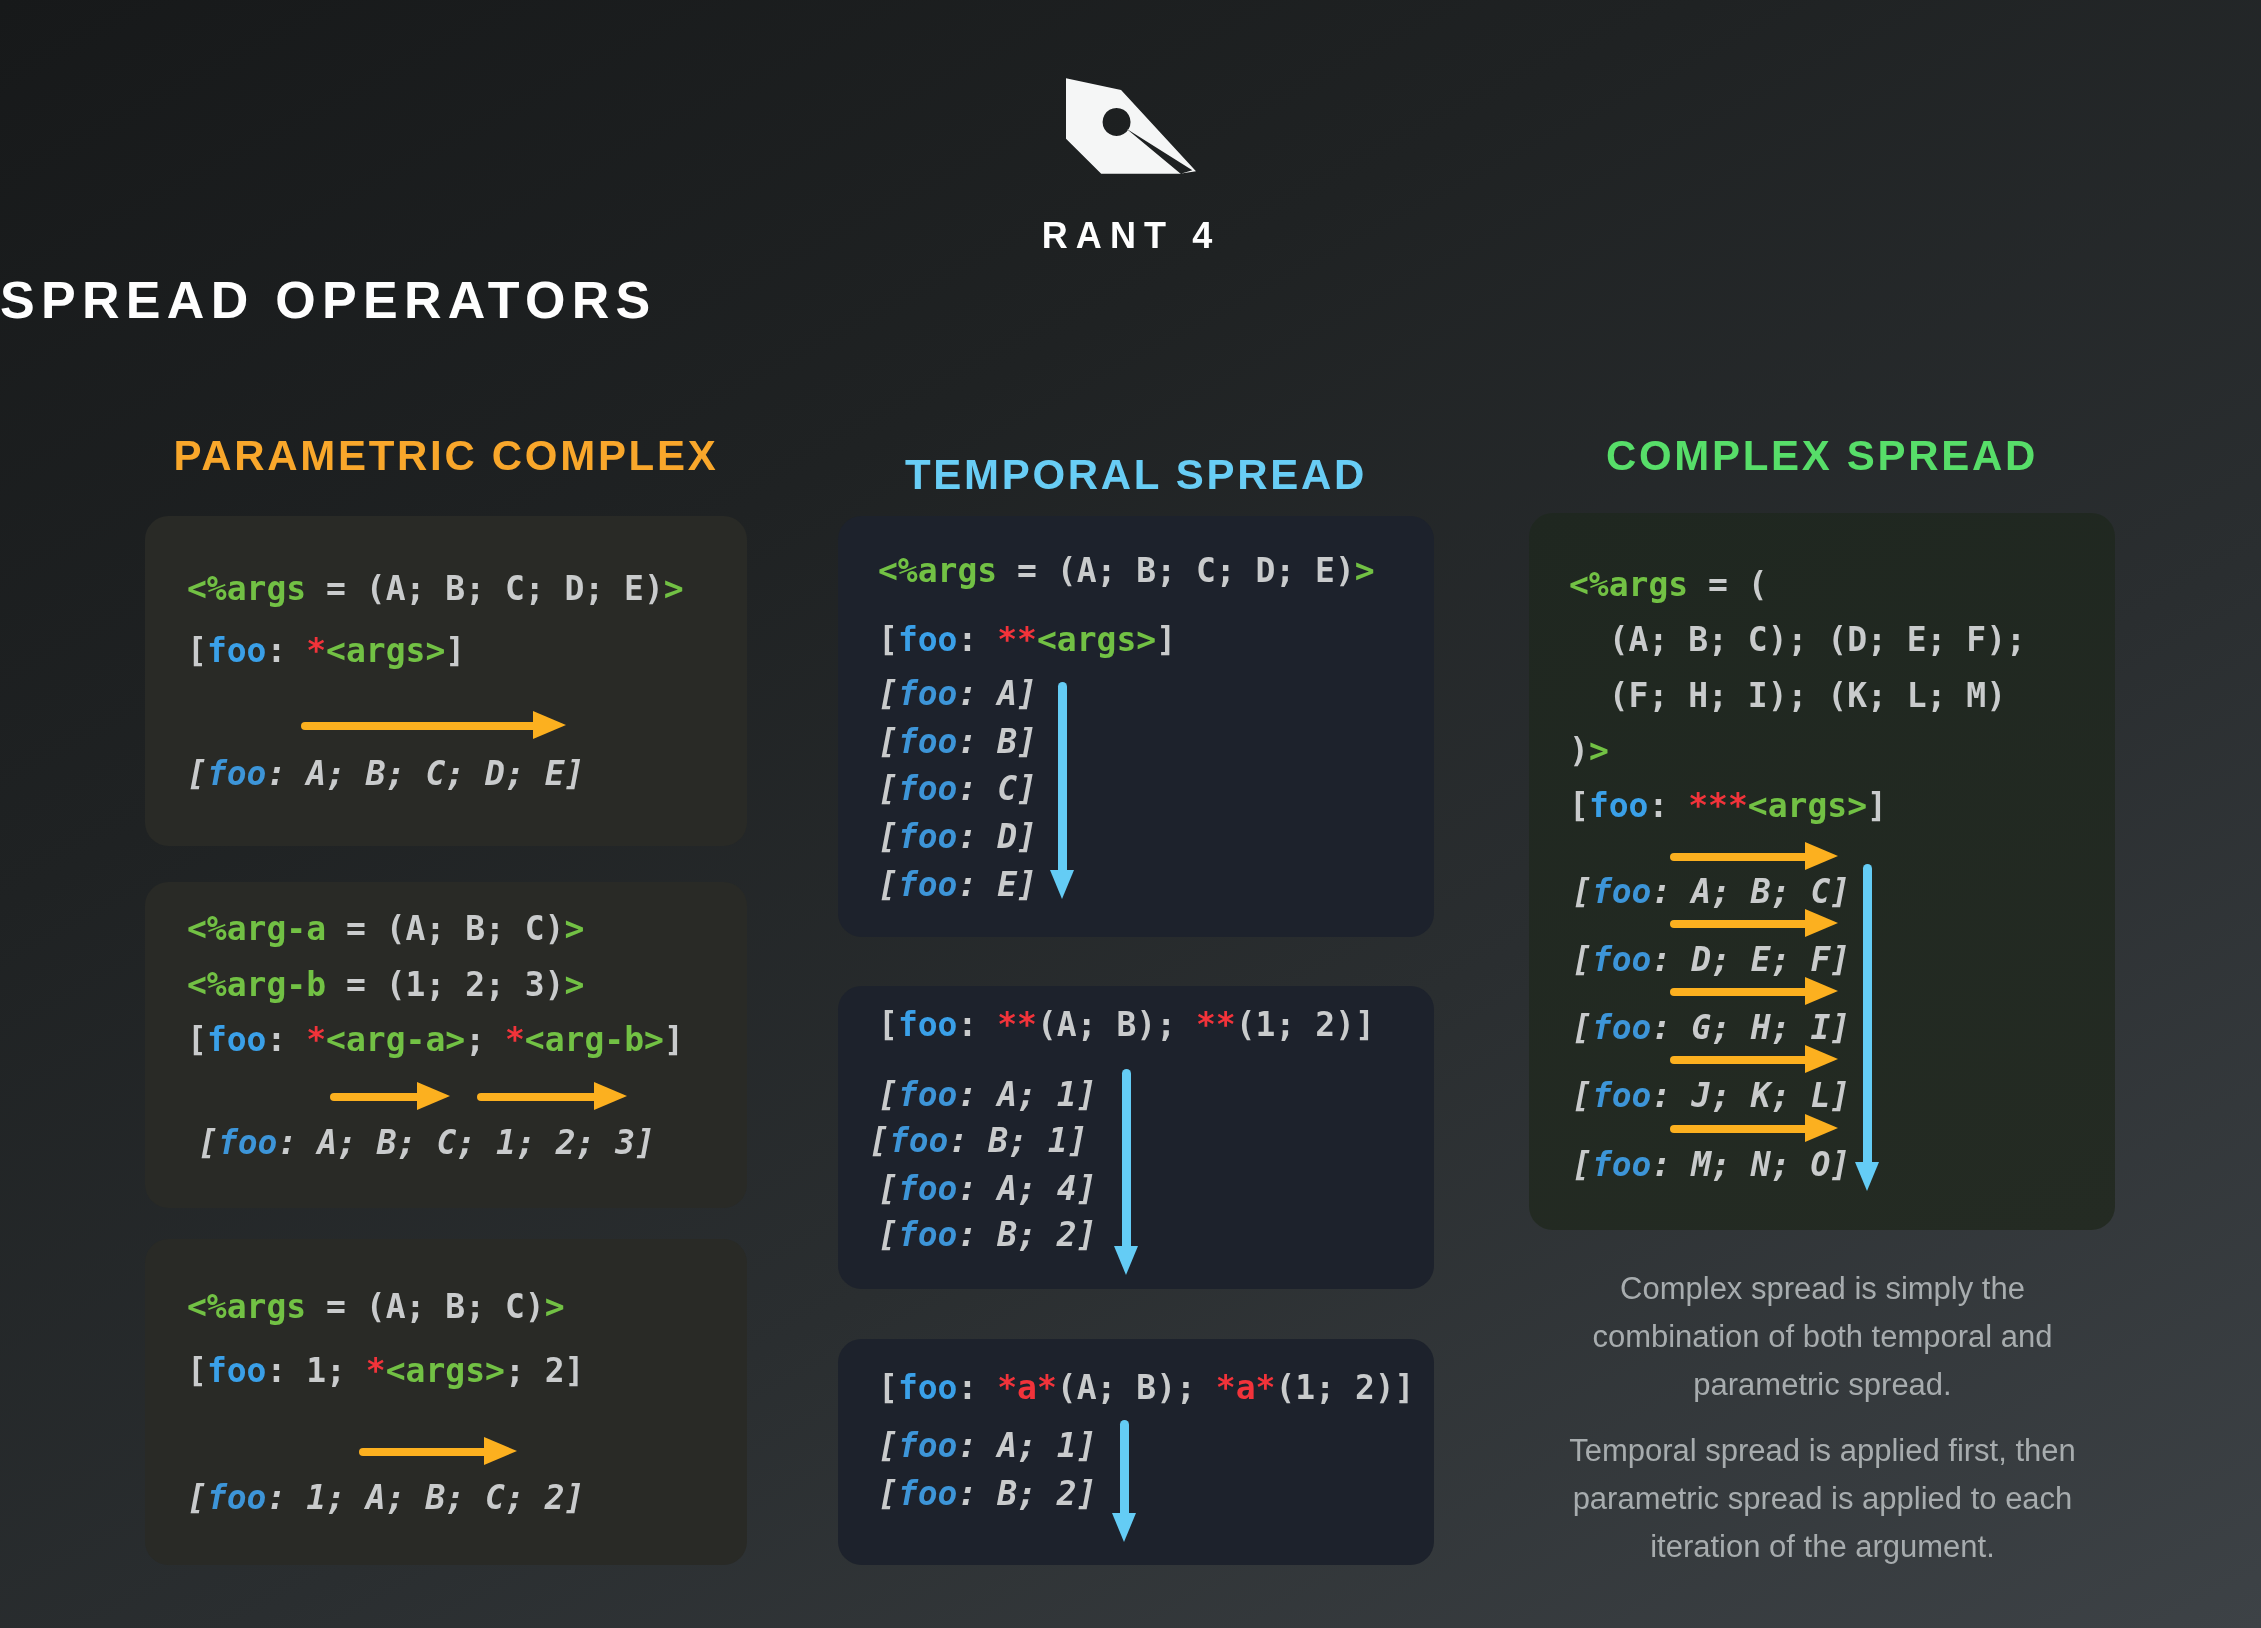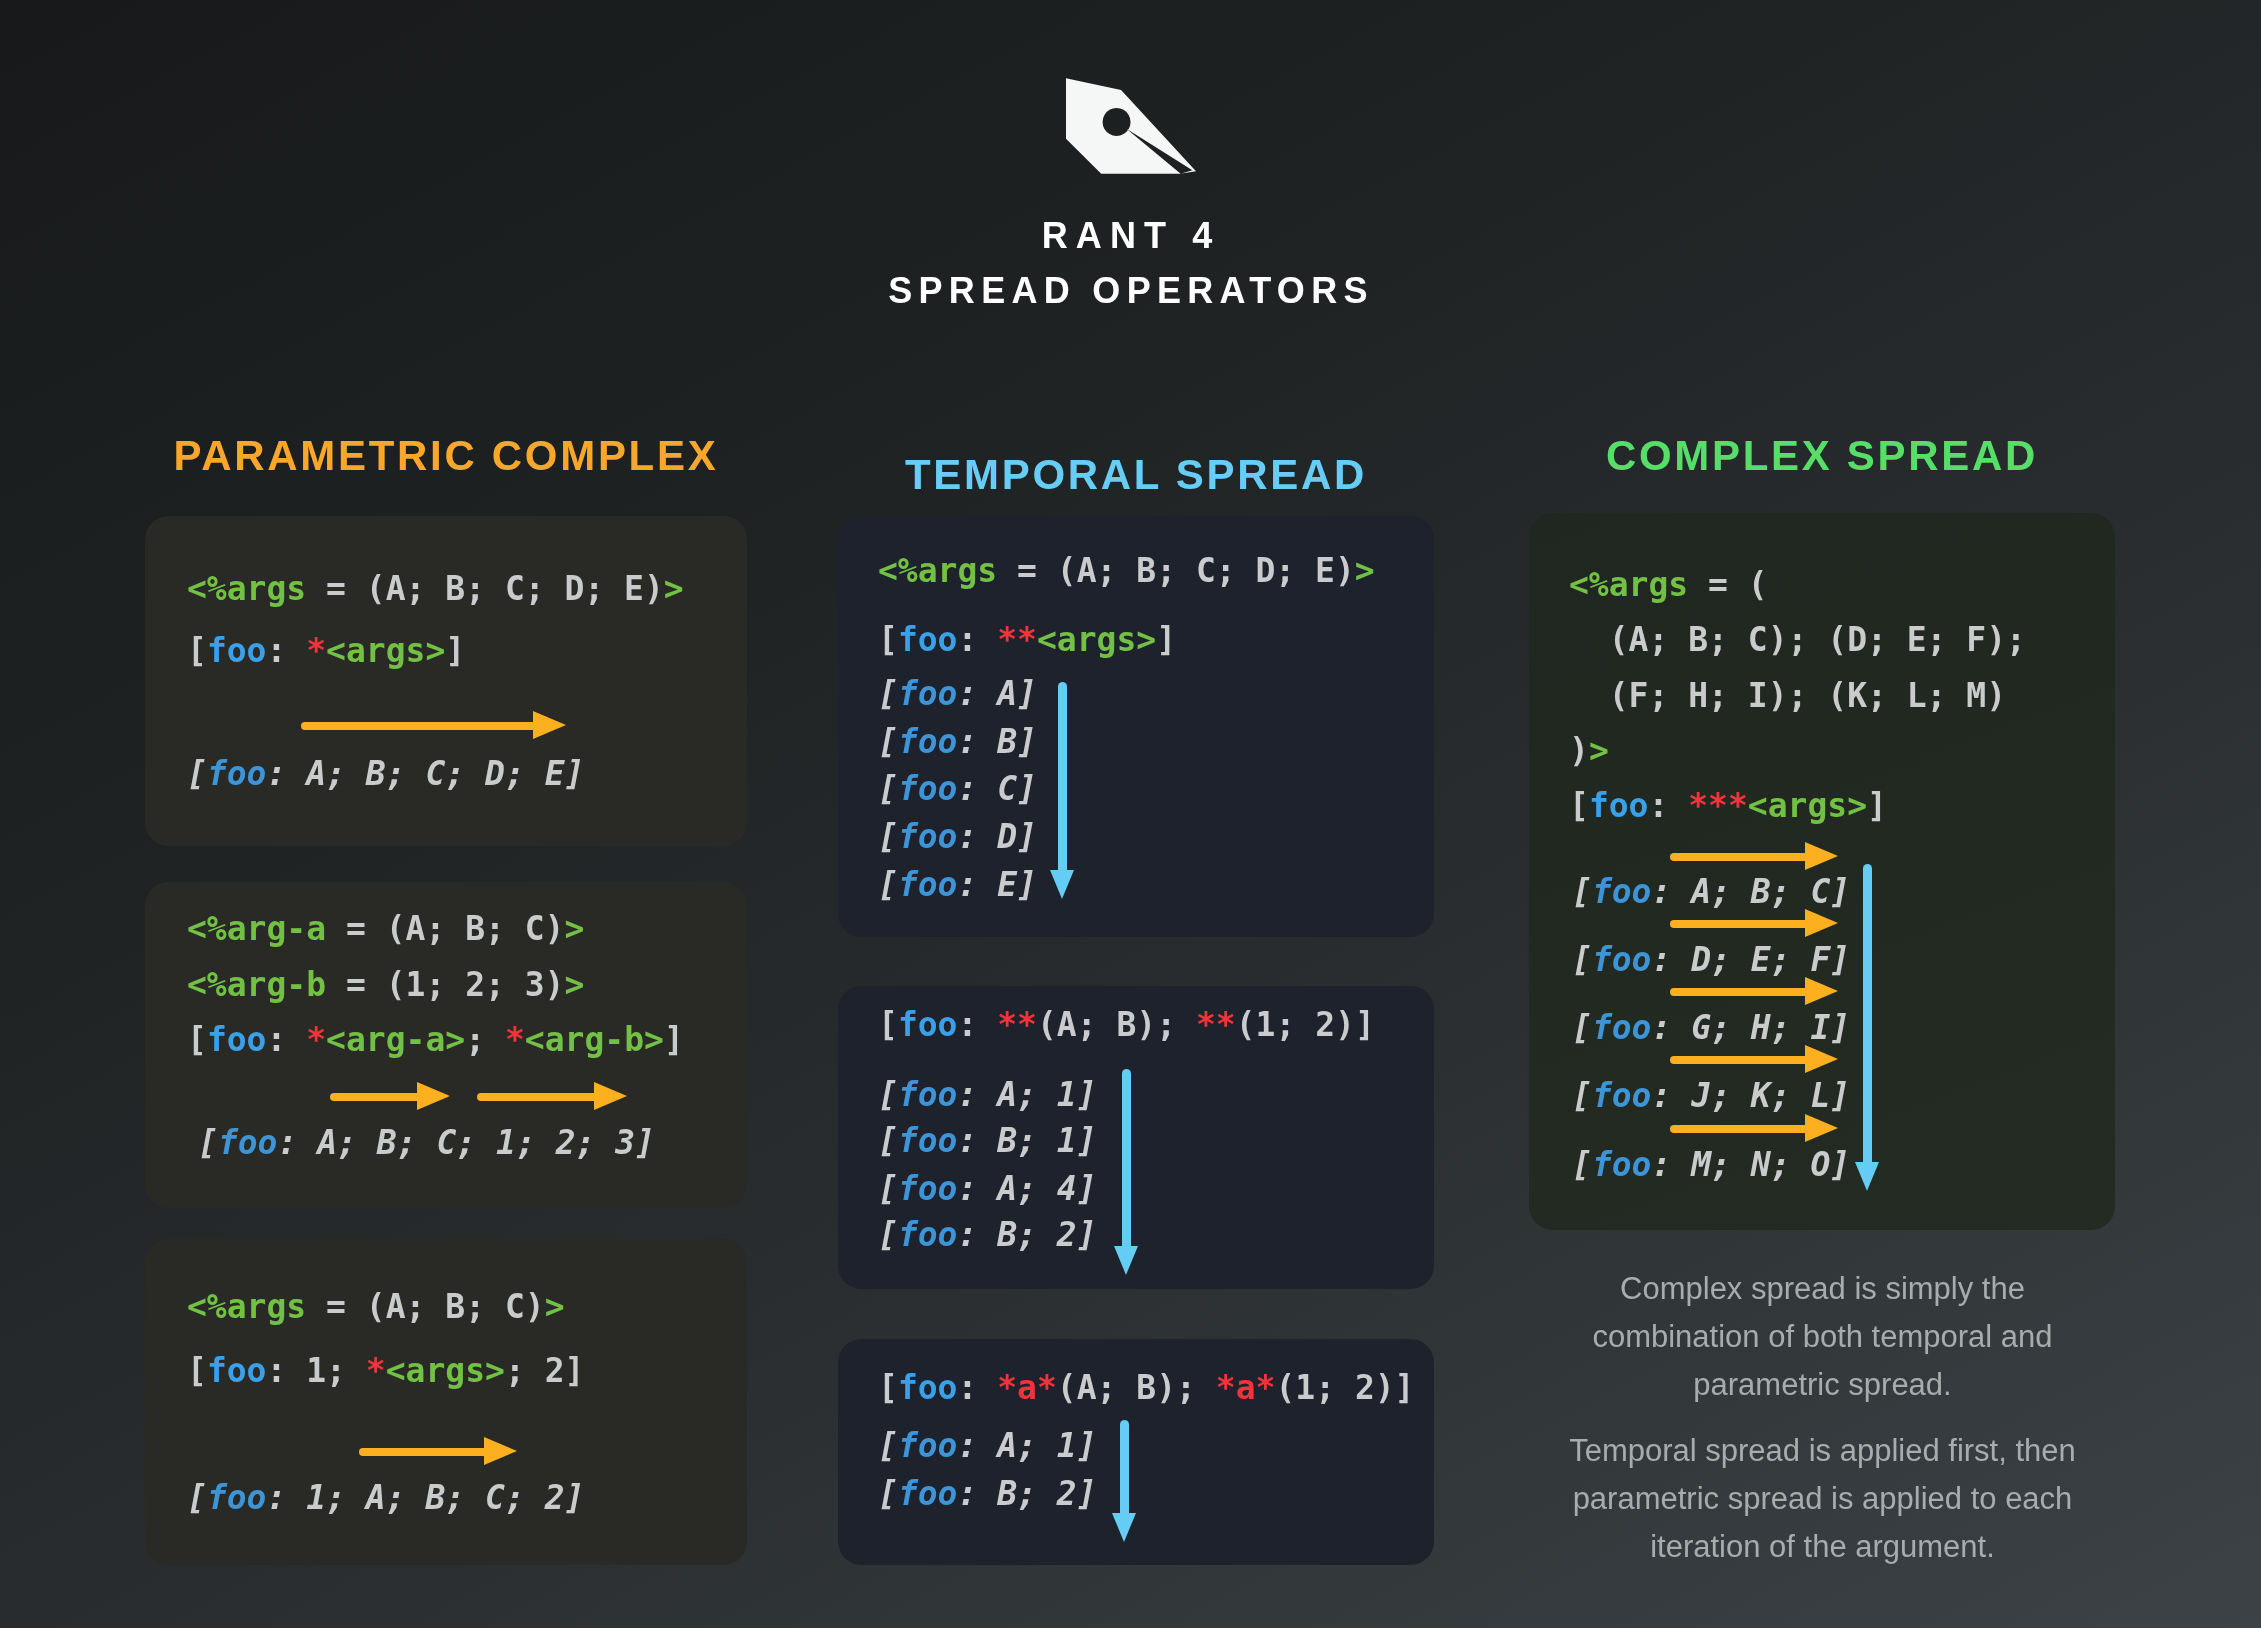--- a/index.html
+++ b/index.html
@@ -15,22 +15,22 @@
   .code{
     position:absolute;white-space:pre;
     font-family:"DejaVu Sans Mono","Liberation Mono",monospace;
     font-weight:700;font-size:33px;line-height:43px;color:#c9cbcc;
   }
   .code.it{font-style:italic;text-align:right;}
   .w{color:#c9cbcc;} .g{color:#72c144;} .b{color:#3aa0e8;} .r{color:#f2333a;}
   .it .b{color:#3d95d8;}
   .hdr-brand{position:absolute;left:0;right:0;text-align:center;color:#fefefe;
     font-weight:700;font-size:36px;letter-spacing:8.1px;}
-  .hdr-title{position:absolute;left:0;right:0;text-align:center;color:#fefefe;
-    font-weight:700;font-size:36px;letter-spacing:6.3px;}
+  .hdr-title{position:absolute;left:0;right:0;color:#fefefe;
+    font-weight:700;font-size:52px;letter-spacing:6.3px;}
   .col-heading{position:absolute;top:432px;text-align:center;
     font-weight:700;font-size:42px;letter-spacing:2.7px;}
   .ch-param{color:#f9a72b;} .ch-temp{color:#68cdf5;margin-top:19px;} .ch-comp{color:#57de69;}
   .harrow{position:absolute;height:33px;}
   .harrow .shaft{position:absolute;left:0;right:25px;top:12.7px;height:8.1px;border-radius:4.5px;background:#fcb01f;}
   .harrow .head{position:absolute;right:0;top:1.8px;width:0;height:0;
     border-left:33px solid #fcb01f;border-top:14.5px solid transparent;border-bottom:14.5px solid transparent;}
   .varrow{position:absolute;width:33px;}
   .varrow .shaft{position:absolute;top:0;bottom:23.5px;left:11.8px;width:9px;border-radius:4.5px;background:#64ccf5;}
   .varrow .head{position:absolute;bottom:0;left:3.6px;width:0;height:0;
@@ -101,21 +101,21 @@
     <div class="code it" style="left:40px;top:347px"><span class="w">[</span><span class="b">foo</span><span class="w">: E]</span></div>
     <div class="varrow" style="left:208px;top:166px;height:217px">
         <span class="shaft"></span>
         <span class="head"></span>
       </div>
   </div>
 
   <div class="panel pt" style="left:838px;top:986px;width:596px;height:303px">
     <div class="code" style="left:40px;top:17px"><span class="w">[</span><span class="b">foo</span><span class="w">: </span><span class="r">**</span><span class="w">(A; B); </span><span class="r">**</span><span class="w">(1; 2)]</span></div>
     <div class="code it" style="left:40px;top:87px"><span class="w">[</span><span class="b">foo</span><span class="w">: A; 1]</span></div>
-    <div class="code it" style="left:40px;top:133px"><span class="w">[</span><span class="b">foo</span><span class="w">: B; 1]</span></div>
+    <div class="code it" style="left:31px;top:133px"><span class="w">[</span><span class="b">foo</span><span class="w">: B; 1]</span></div>
     <div class="code it" style="left:40px;top:181px"><span class="w">[</span><span class="b">foo</span><span class="w">: A; 4]</span></div>
     <div class="code it" style="left:40px;top:227px"><span class="w">[</span><span class="b">foo</span><span class="w">: B; 2]</span></div>
     <div class="varrow" style="left:272px;top:83px;height:206px">
         <span class="shaft"></span>
         <span class="head"></span>
       </div>
   </div>
 
   <div class="panel pt" style="left:838px;top:1339px;width:596px;height:226px">
     <div class="code" style="left:40px;top:27px"><span class="w">[</span><span class="b">foo</span><span class="w">: </span><span class="r">*a*</span><span class="w">(A; B); </span><span class="r">*a*</span><span class="w">(1; 2)]</span></div>

